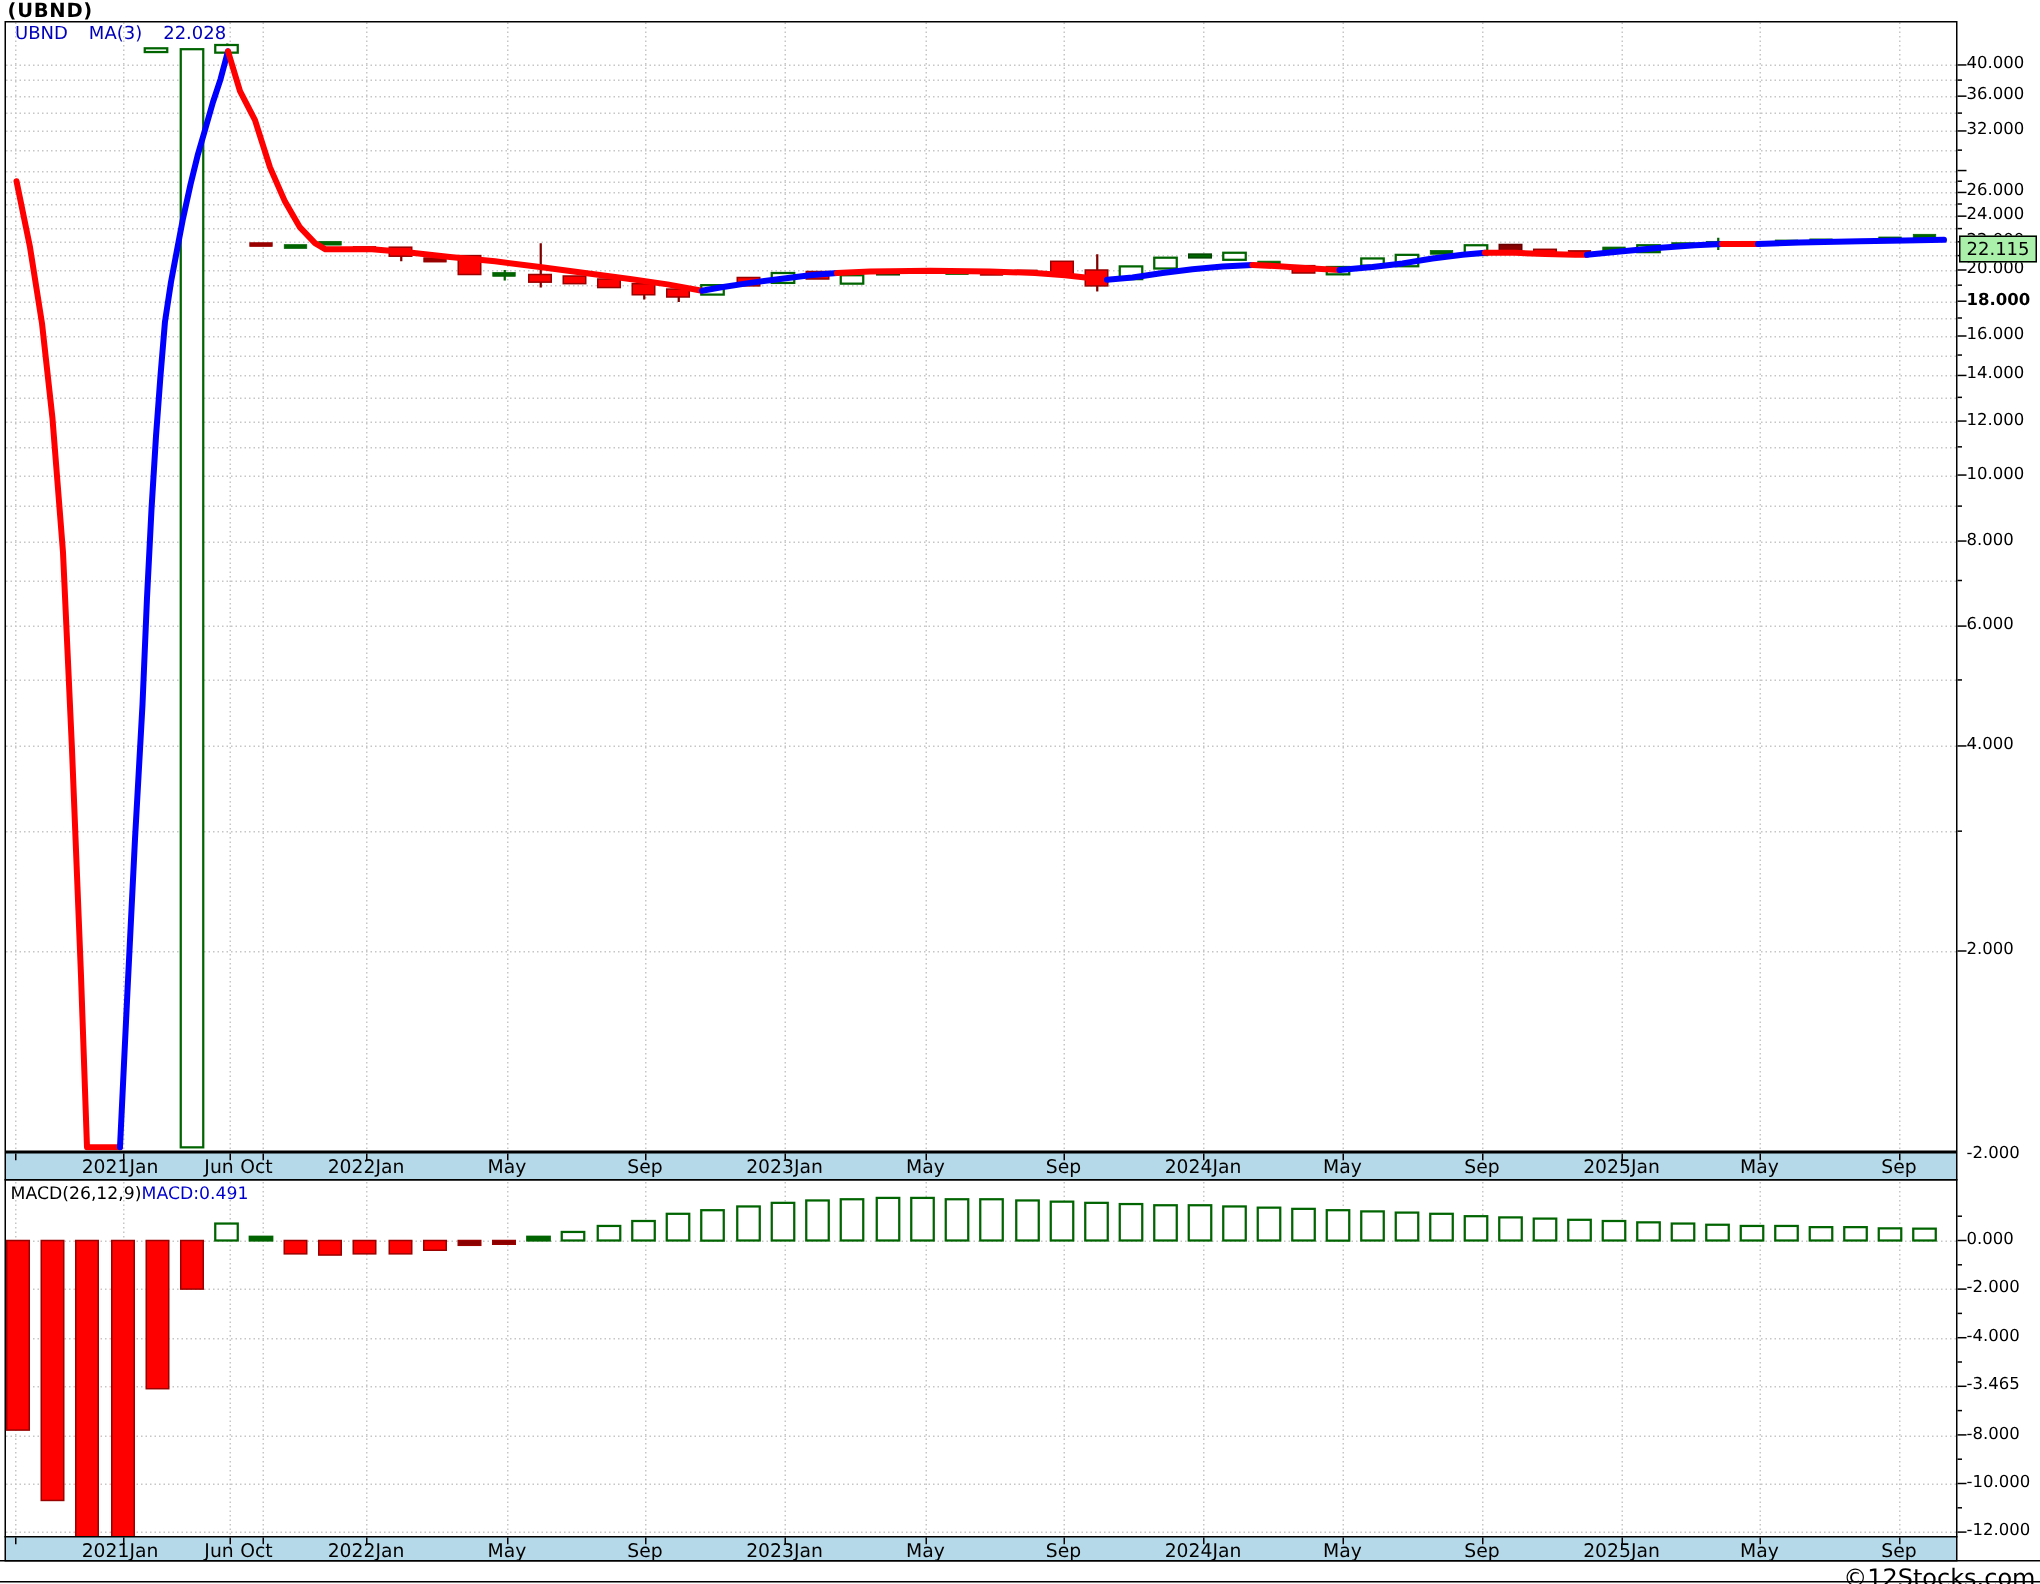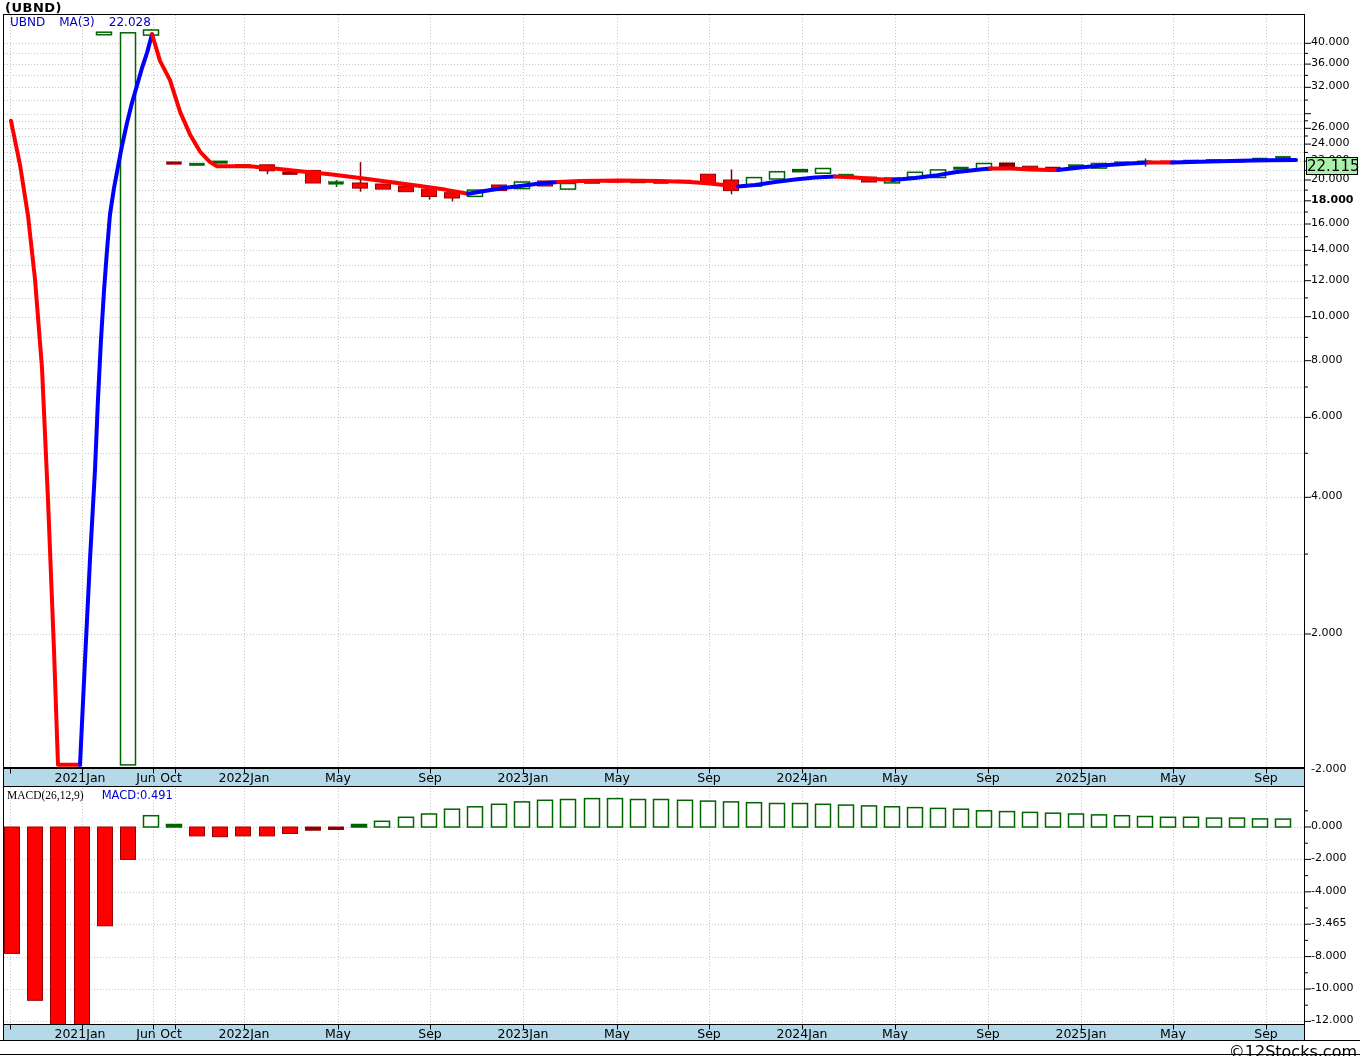--- a/index.html
+++ b/index.html
@@ -4,26 +4,26 @@
 <style>
   html,body{margin:0;padding:0;background:#fff;}
   .stage{position:relative;width:1360px;height:1056px;background:#ffffff;overflow:hidden;
          font-family:"DejaVu Sans",sans-serif;color:#000;}
   svg{position:absolute;left:0;top:0;}
   #labels{position:absolute;left:0;top:0;width:100%;height:100%;pointer-events:none;}
   .title{position:absolute;left:5px;top:0px;font-size:13px;font-weight:bold;letter-spacing:.5px;}
   .legend{position:absolute;left:10px;top:15px;font-size:12px;color:#0000bb;white-space:nowrap;}
   .legend span{margin-right:14px;}
   .macd-legend{position:absolute;left:7px;top:788px;font-size:11.5px;white-space:nowrap;}
-  .macd-legend .lab{color:#000;margin-right:18px;font-family:Liberation Serif, serif;}
+  .macd-legend .lab{color:#000;}
   .macd-legend .val{color:#0000cc;}
   .ylabel{position:absolute;font-size:11px;white-space:nowrap;}
   .xlabel{position:absolute;font-size:12.5px;transform:translateX(-50%);white-space:nowrap;}
   .price-tag{position:absolute;left:1306px;top:157px;width:50px;height:16px;background:#aaf0aa;
-             border:1px solid #000;font-size:15px;text-align:center;line-height:16px;z-index:5;}
+             border:1px solid #000;font-size:12px;text-align:center;line-height:16px;z-index:5;}
   .copyright{position:absolute;right:3px;top:1042px;font-size:16px;}
 </style>
 </head>
 <body>
 
 <div class="stage">
   <div class="title">(UBND)</div>
   <div class="legend">
     <span>UBND</span><span>MA(3)</span><span>22.028</span>
   </div>

